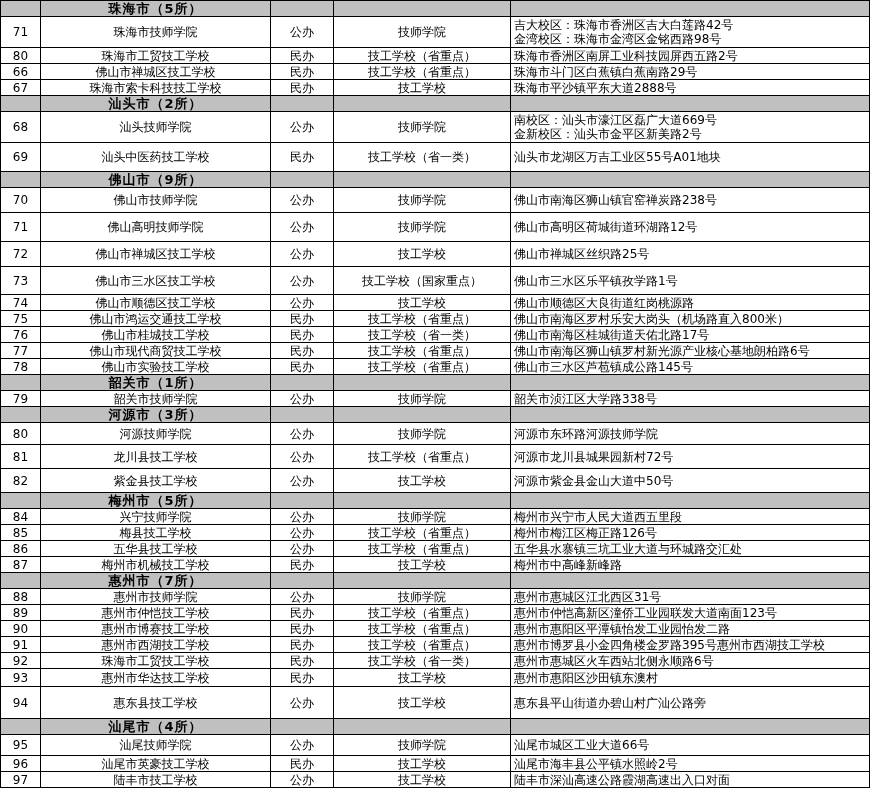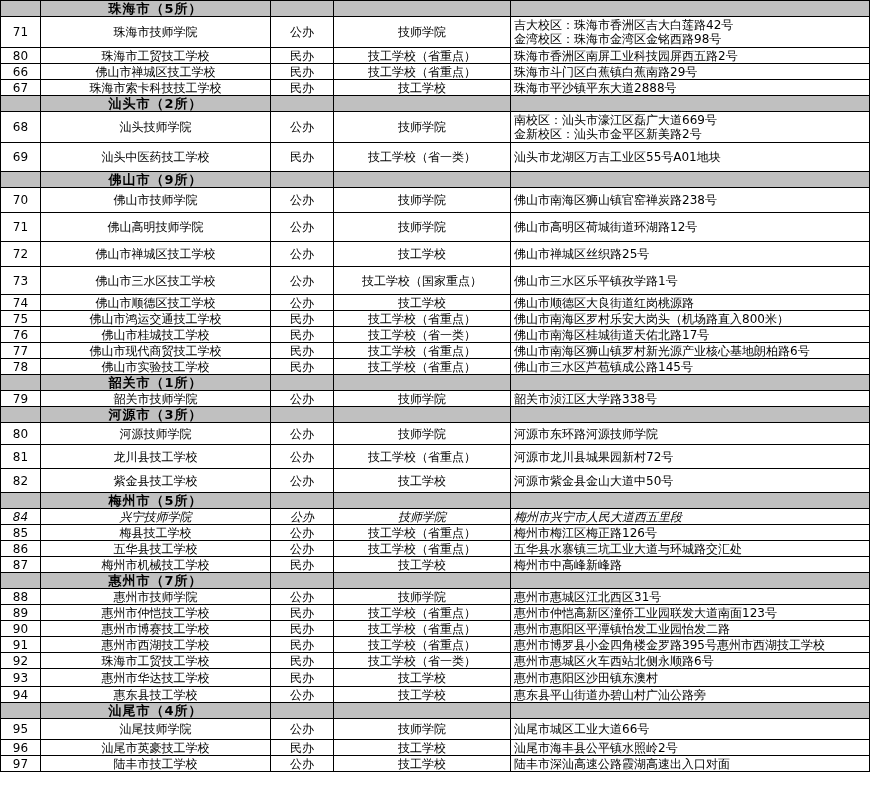--- a/index.html
+++ b/index.html
@@ -207,21 +207,21 @@
           <td class="col-category">技工学校</td>
           <td class="col-address">河源市紫金县金山大道中50号</td>
         </tr>
         <tr class="city-row">
           <td></td>
           <td class="city-label">梅州市（5所）</td>
           <td></td>
           <td></td>
           <td></td>
         </tr>
-        <tr class="school-row" style="height: 16px; font-style: italic;">
+        <tr class="school-row" style="height: 16px;">
           <td class="col-no">84</td>
           <td class="col-name">兴宁技师学院</td>
           <td class="col-ownership">公办</td>
           <td class="col-category">技师学院</td>
           <td class="col-address">梅州市兴宁市人民大道西五里段</td>
         </tr>
         <tr class="school-row" style="height: 16px;">
           <td class="col-no">85</td>
           <td class="col-name">梅县技工学校</td>
           <td class="col-ownership">公办</td>
@@ -284,21 +284,21 @@
           <td class="col-category">技工学校（省一类）</td>
           <td class="col-address">惠州市惠城区火车西站北侧永顺路6号</td>
         </tr>
         <tr class="school-row" style="height: 18px;">
           <td class="col-no">93</td>
           <td class="col-name">惠州市华达技工学校</td>
           <td class="col-ownership">民办</td>
           <td class="col-category">技工学校</td>
           <td class="col-address">惠州市惠阳区沙田镇东澳村</td>
         </tr>
-        <tr class="school-row" style="height: 16px; margin-left: 12px;">
+        <tr class="school-row" style="height: 32px; margin-left: 12px;">
           <td class="col-no">94</td>
           <td class="col-name">惠东县技工学校</td>
           <td class="col-ownership">公办</td>
           <td class="col-category">技工学校</td>
           <td class="col-address">惠东县平山街道办碧山村广汕公路旁</td>
         </tr>
         <tr class="city-row">
           <td></td>
           <td class="city-label">汕尾市（4所）</td>
           <td></td>

